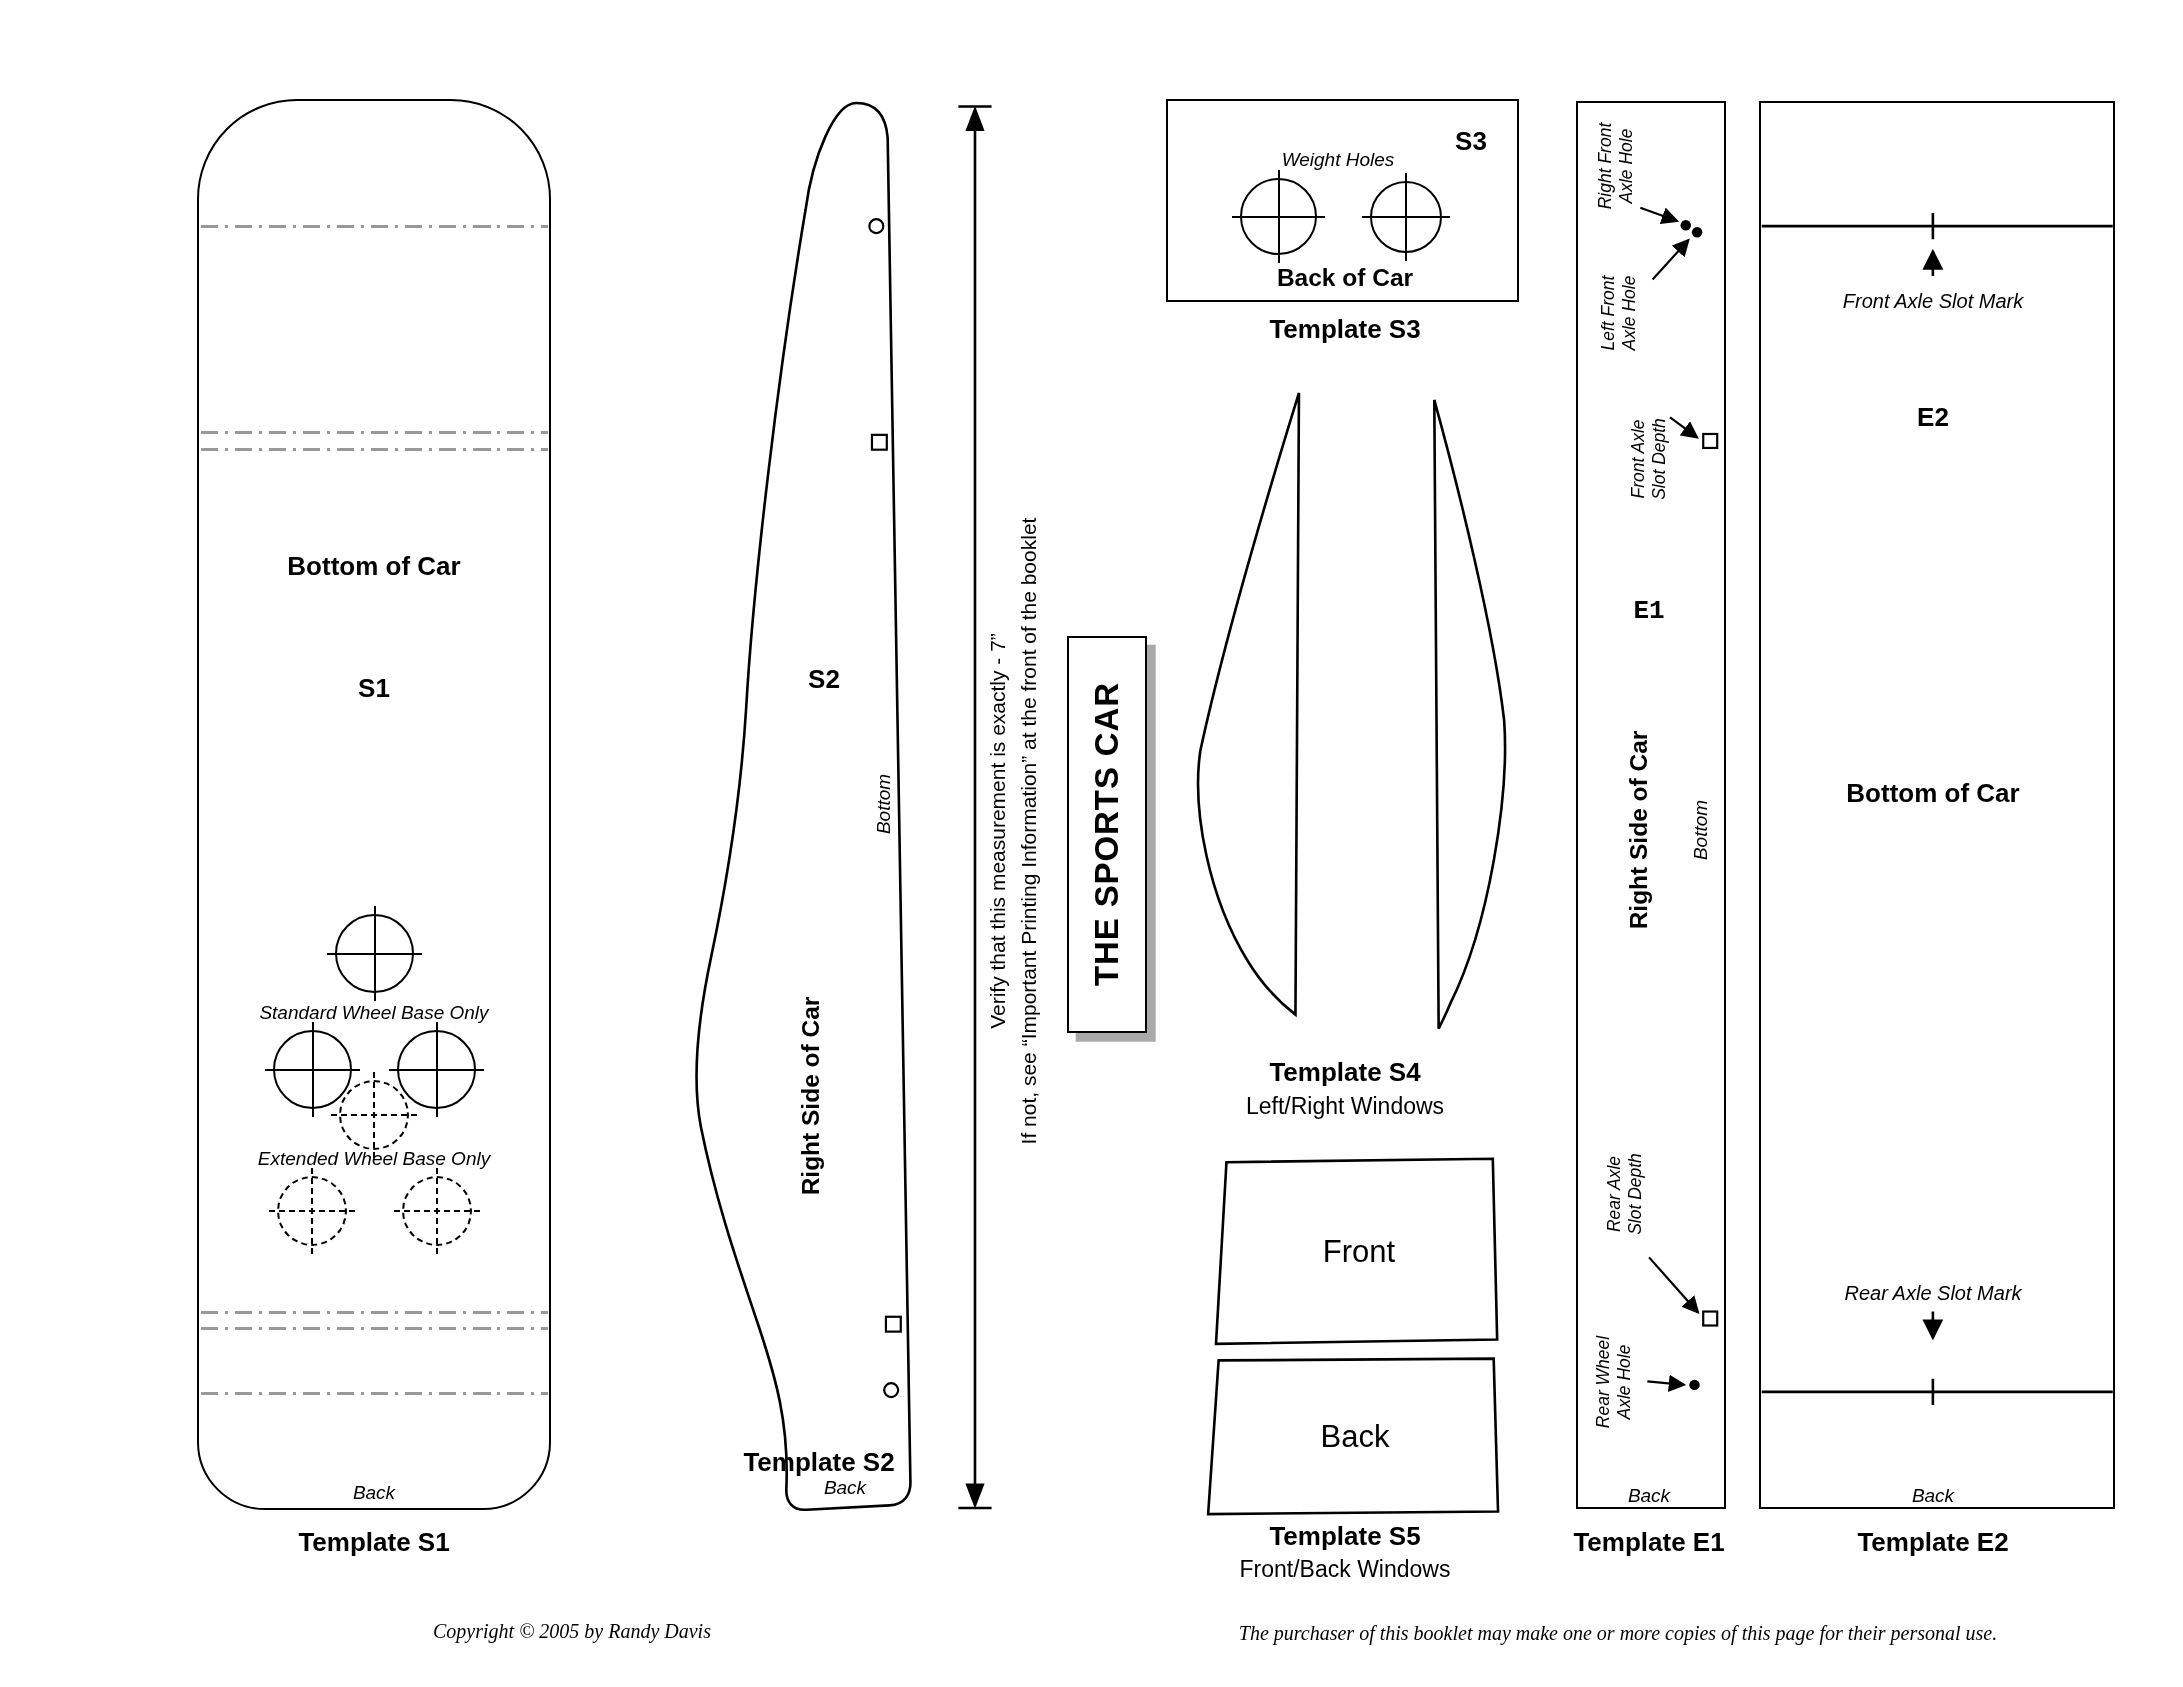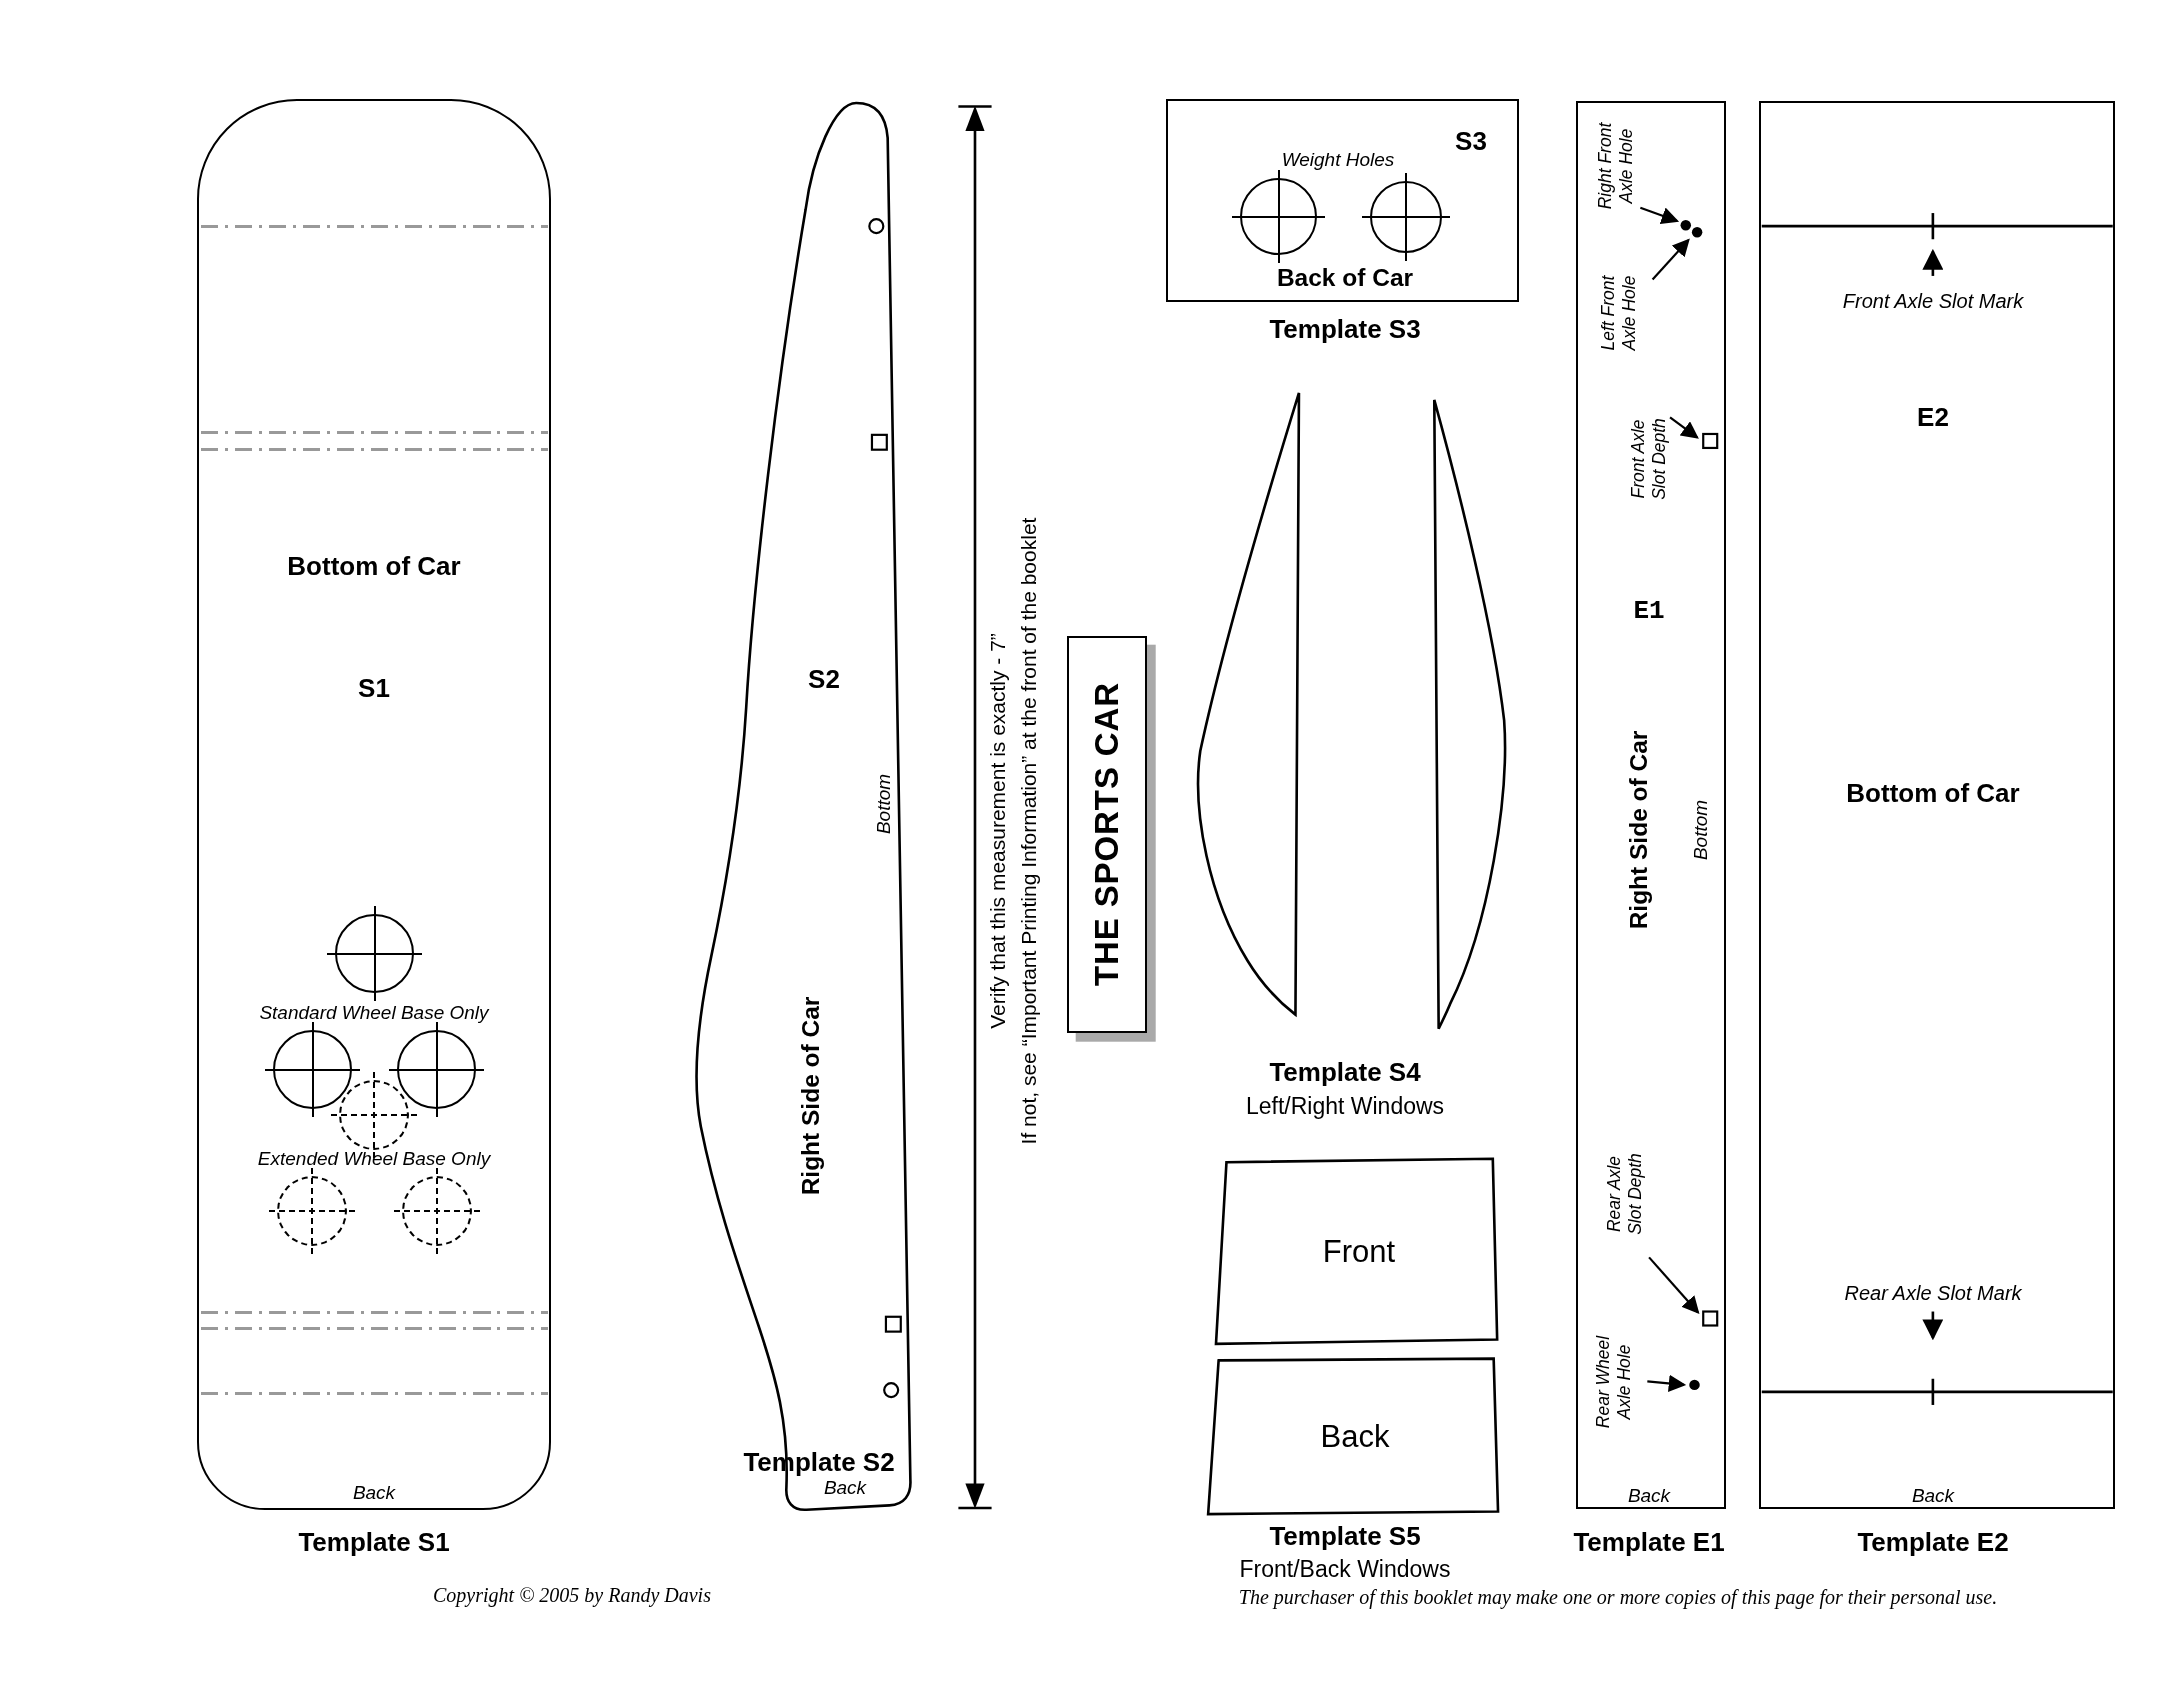--- a/index.html
+++ b/index.html
@@ -7,21 +7,21 @@
   .page {
     position: relative; width: 2184px; height: 1687px; background: #fff;
     font-family: "Liberation Sans", sans-serif; color: #000; overflow: hidden;
   }
   .layer { position: absolute; left: 0; top: 0; width: 2184px; height: 1687px; }
   .box { position: absolute; border: 2.6px solid #000; background: transparent; }
   .t { position: absolute; transform: translate(-50%,-50%); white-space: nowrap; line-height: 1.18; }
   .rot { transform: translate(-50%,-50%) rotate(-90deg); }
   .b { font-weight: 700; }
   .i { font-style: italic; }
-  .serif { font-family: "Liberation Serif", serif; }
+  .serif { font-family: "Liberation Serif", serif; margin-top: 36px; }
   .pre { white-space: pre-line; text-align: center; }
   .fs20{font-size:17.5px}.fs22{font-size:19px}.fs23{font-size:20px}.fs24{font-size:21px}
   .fs26{font-size:23px}.fs28{font-size:24.5px}.fs30{font-size:26px}.fs36{font-size:31px}
   .title-text{font-size:33px; letter-spacing:0.9px;}
   .dd {
     position: absolute; height: 2.6px;
     background: repeating-linear-gradient(90deg,
       #999 0px, #999 17.5px, transparent 17.5px, transparent 24.5px,
       #999 24.5px, #999 27px, transparent 27px, transparent 34px);
   }

